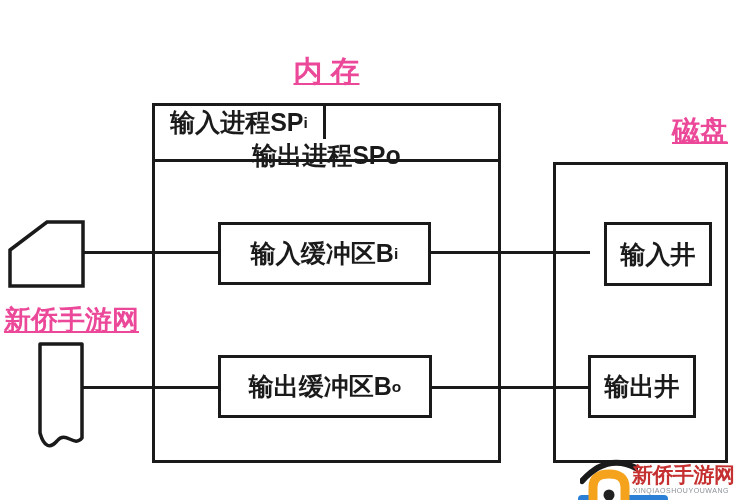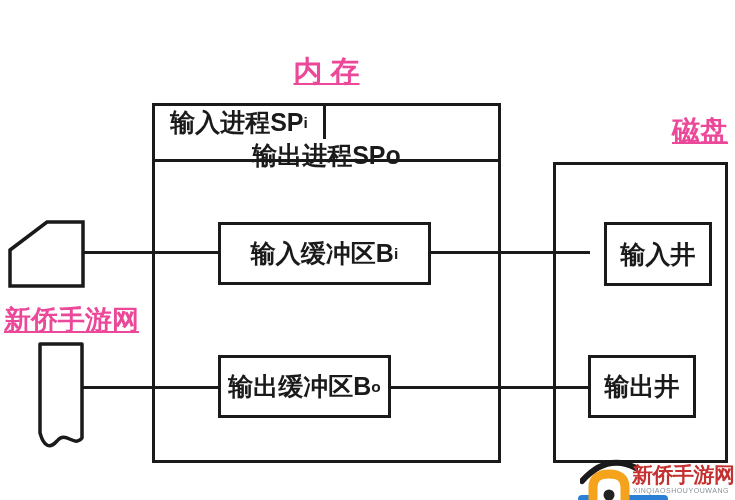--- a/index.html
+++ b/index.html
@@ -33,21 +33,21 @@
   #memory-header .hcell:last-child{flex:1;}
   sub{font-size:0.62em;line-height:0;}
   
   #memory-title{left:152px;top:52px;width:349px;text-align:center;font-size:29px;}
   #disk-title{left:553px;top:112px;width:175px;text-align:right;font-size:28px;}
   
   #disk-box{left:553px;top:162px;width:175px;height:301px;background:transparent;}
   
   .inner{font-size:25px;}
   #buffer-in {left:218px;top:222px;width:213px;height:63px;}
-  #buffer-out{left:218px;top:355px;width:173px;height:63px;}
+  #buffer-out{left:218px;top:355px;width:214px;height:63px;}
   #well-in   {left:604px;top:222px;width:108px;height:64px;}
   #well-out  {left:588px;top:355px;width:108px;height:63px;font-family:Liberation Mono, monospace;}
   
   #line-in {left:82px;top:251px;width:508px;}
   #line-out{left:82px;top:386px;width:508px;}
   
   #label-input-device {left:4px;top:184px;font-size:27px;}
   #label-output-device{left:4px;top:302px;font-size:27px;}
   #device-shapes{left:0;top:0;pointer-events:none;}
   

